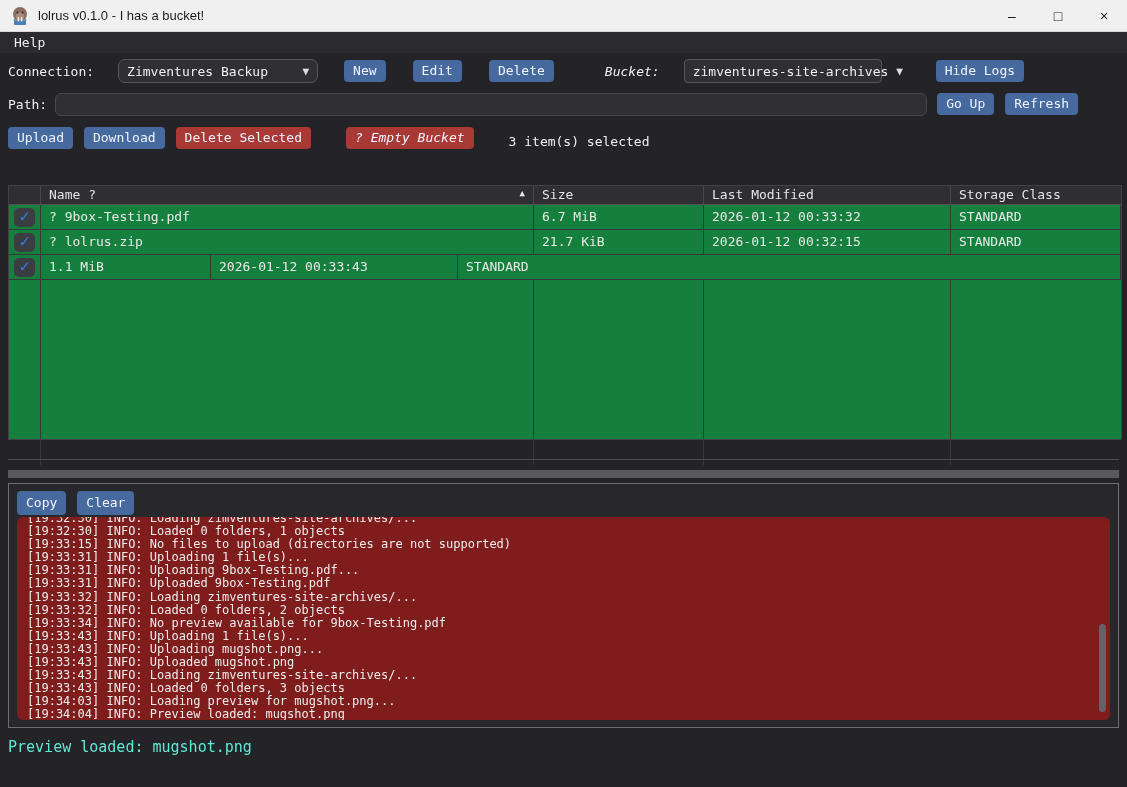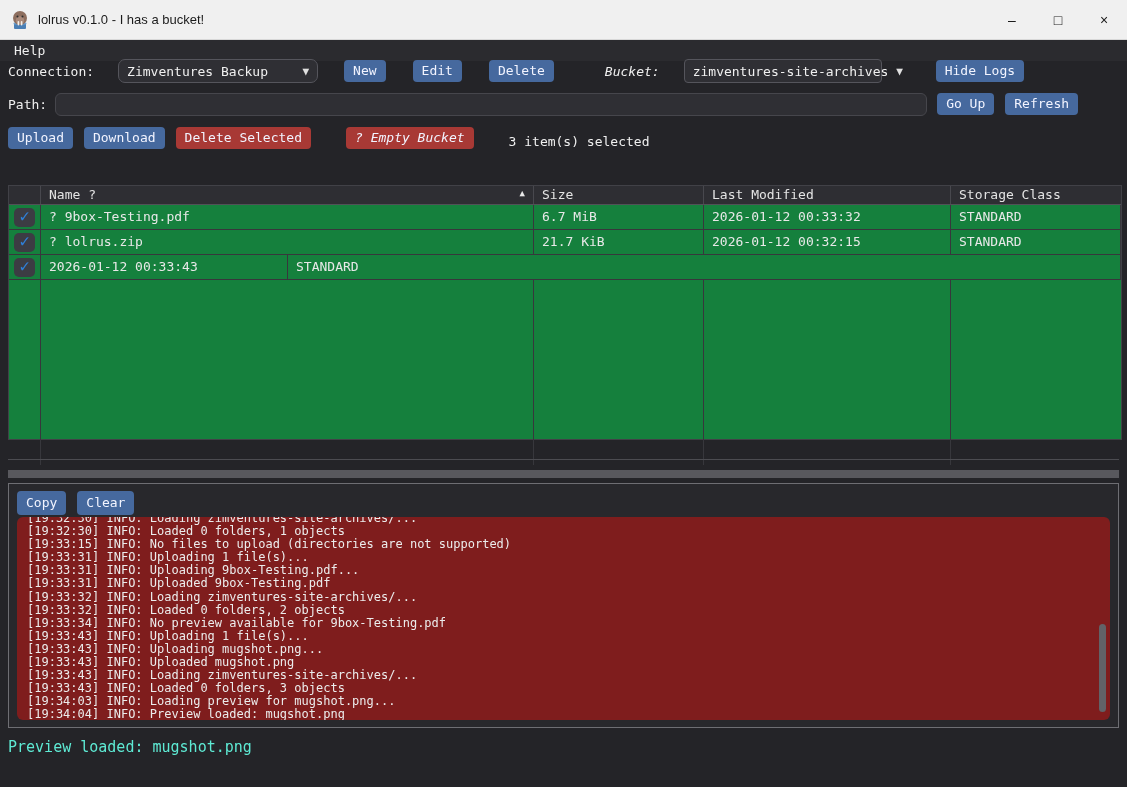--- a/index.html
+++ b/index.html
@@ -7,21 +7,21 @@
   body {
     background: #242428;
     font-family: "DejaVu Sans Mono", monospace;
     color: #e8e8e8;
     position: relative;
     font-size: 13px;
   }
 
   
   .titlebar {
-    height: 40px; background: #f0f0f0; display: flex; align-items: center;
+    height: 32px; background: #f0f0f0; display: flex; align-items: center;
     font-family: "Liberation Sans", sans-serif; color: #1b1b1b;
     border-bottom: 1px solid #d8d8d8;
   }
   .titlebar .app-icon { width: 20px; height: 20px; margin: 0 8px 0 10px; flex: 0 0 auto; }
   .titlebar .title-text { font-size: 13px; }
   .titlebar .spacer { flex: 1; }
   .win-btn {
     width: 46px; height: 32px; display: flex; align-items: center; justify-content: center;
     font-size: 14px; color: #1b1b1b; cursor: default;
   }
@@ -217,20 +217,21 @@
     <div class="td col-mod">2026-01-12 00:32:15</div>
     <div class="td col-class">STANDARD</div>
   </div>
 
   <div class="trow selected">
     <div class="td col-check">
       <span class="checkbox">
           <span class="check">✓</span>
         </span>
     </div>
+    <div class="td col-size">1.1 MiB</div>
     <div class="td col-mod">2026-01-12 00:33:43</div>
     <div class="td col-class">STANDARD</div>
   </div>
 
   <div class="table-empty">
     <div class="vline" style="left:31px"></div>
     <div class="vline" style="left:524px"></div>
     <div class="vline" style="left:694px"></div>
     <div class="vline" style="left:941px"></div>
   </div>

